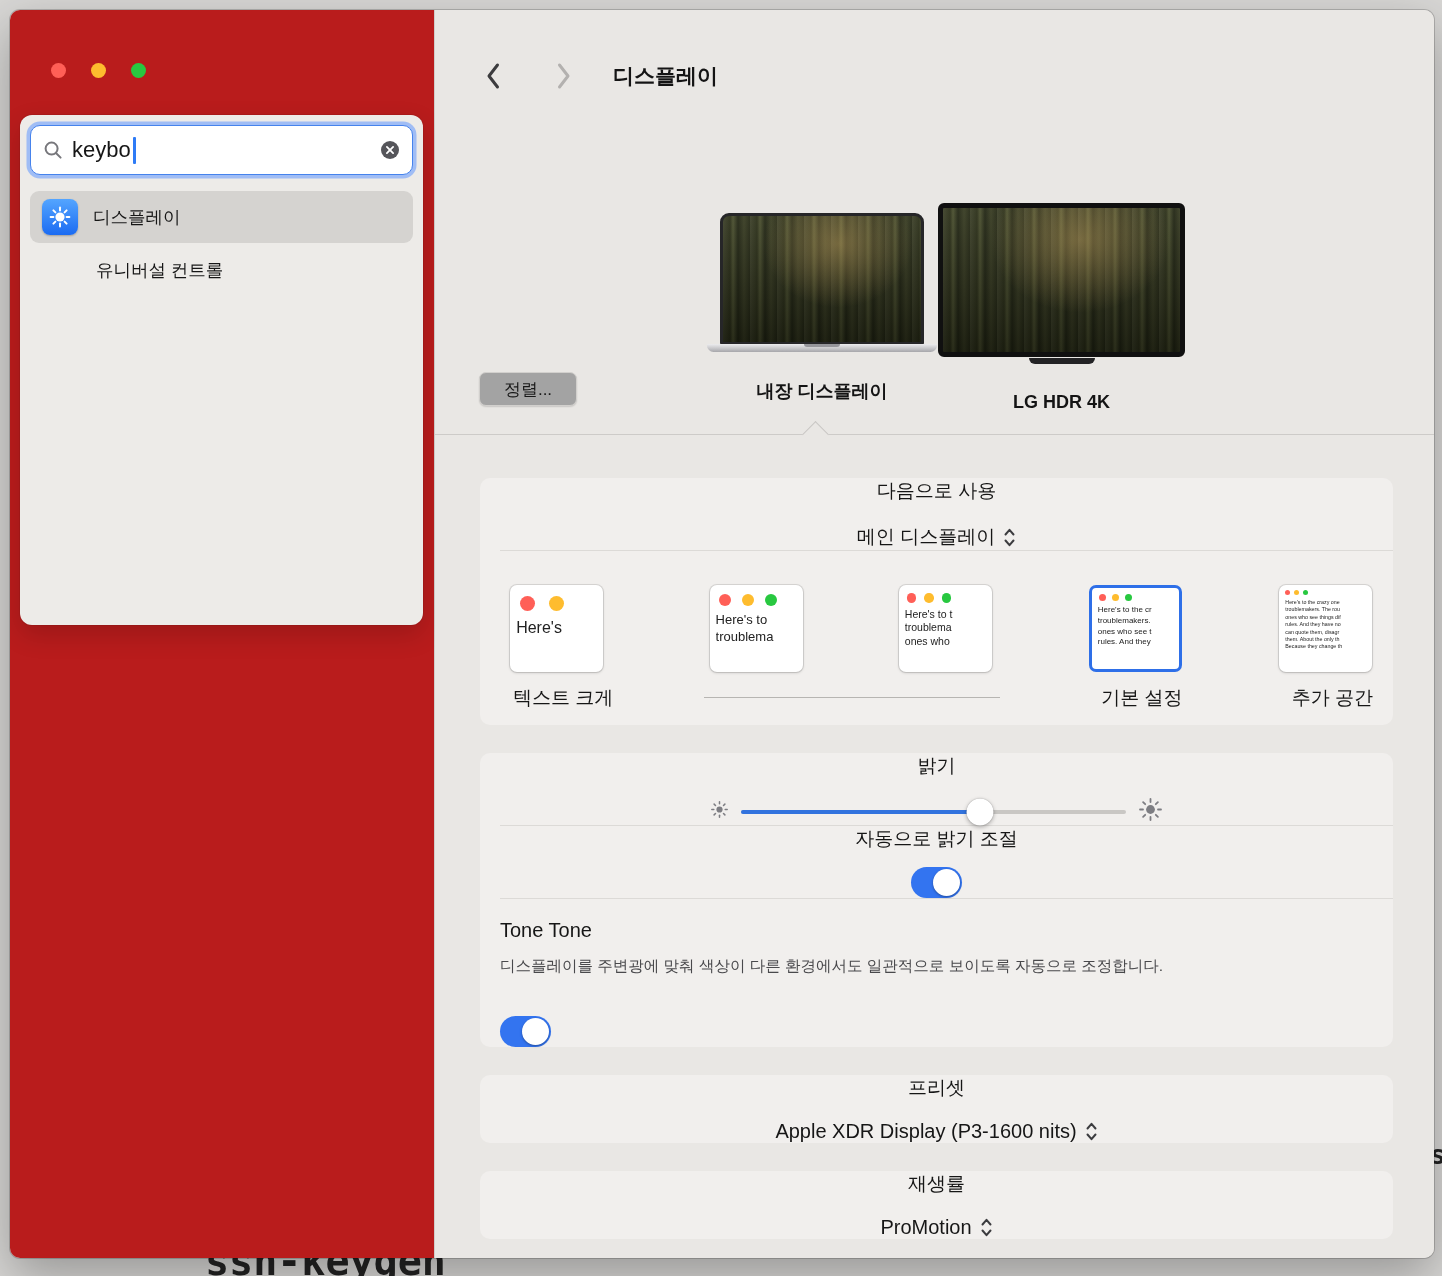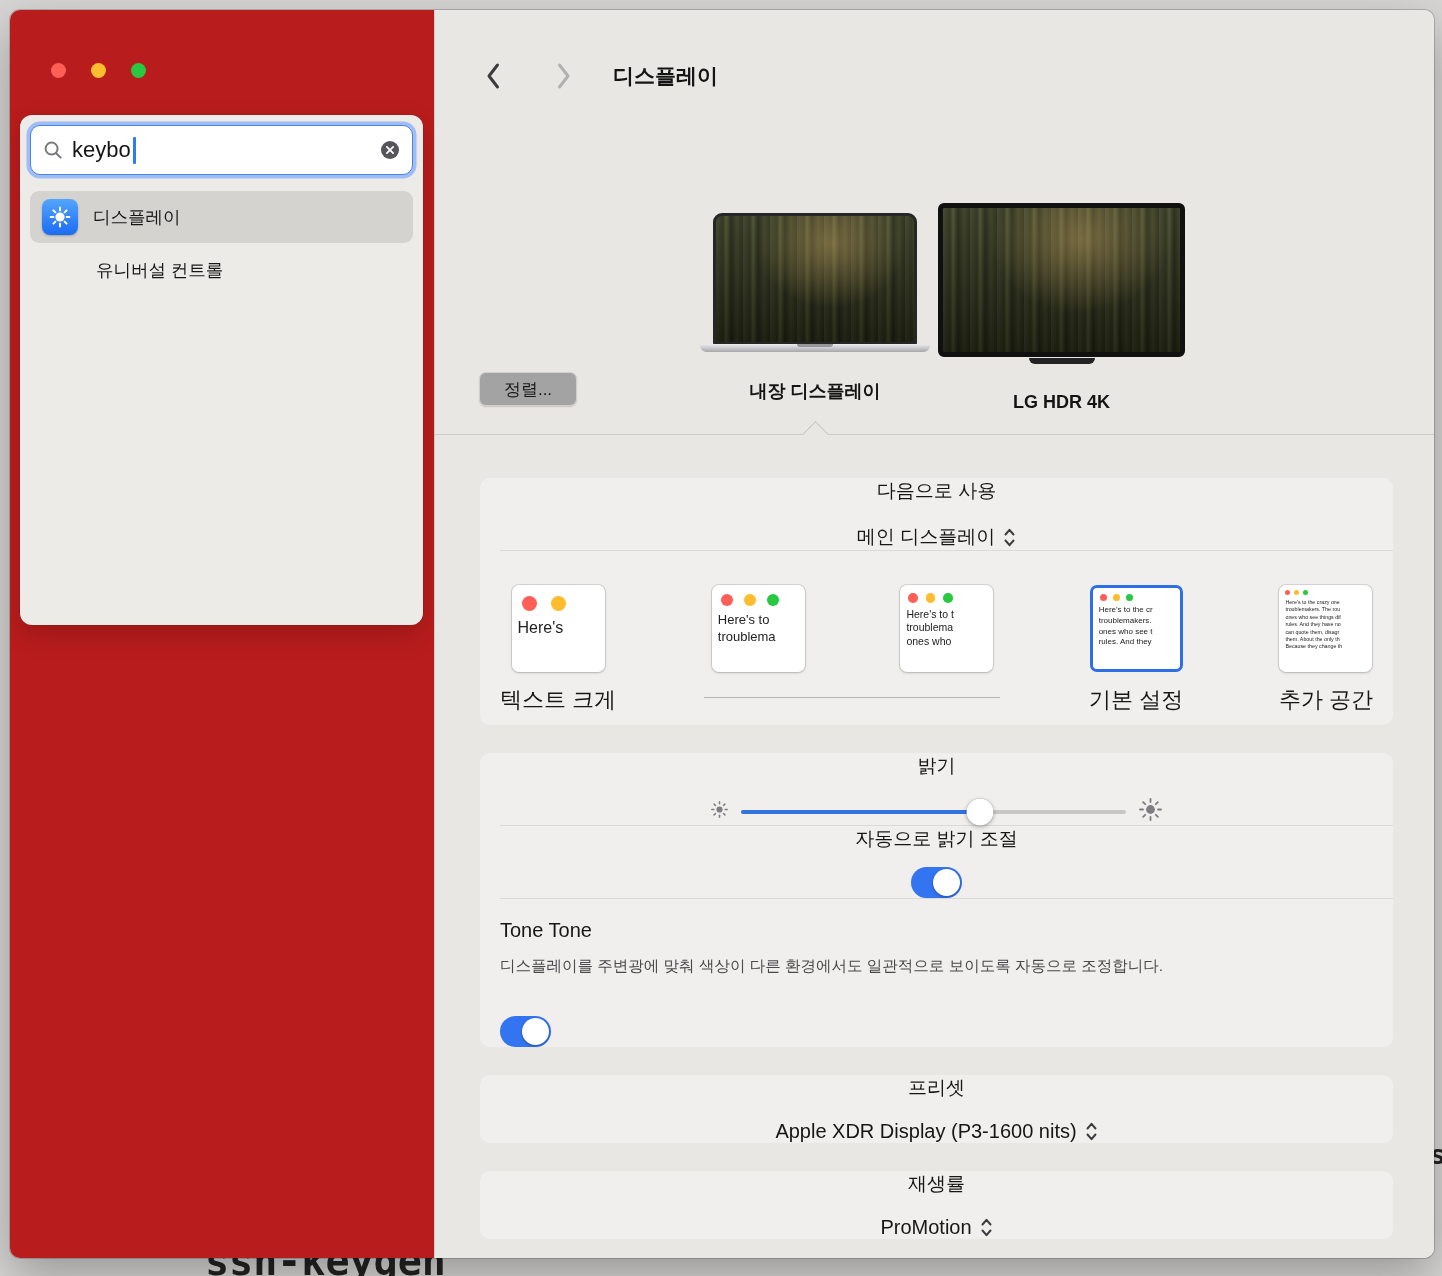--- a/index.html
+++ b/index.html
@@ -85,21 +85,21 @@
     background:#e9e7e4; transform:rotate(45deg);
     border-left:1px solid #c9c7c4; border-top:1px solid #c9c7c4; z-index:3;
   }
   .arrange {
     position:absolute; left:44px; top:362px; width:98px; height:34px;
     border:1px solid #d2d0cd; border-radius:7px; background:#a3a3a3;
     box-shadow:0 1px 1.5px rgba(0,0,0,.14); font-size:17px; font-weight:500;
     color:#181818; font-family:inherit; cursor:pointer;
   }
   .disp { position:absolute; cursor:pointer; }
-  .disp.builtin { left:265px; top:203px; width:230px; }
+  .disp.builtin { left:272px; top:203px; width:230px; }
   .disp.external { left:503px; top:193px; width:247px; }
   .laptop-screen {
     width:204px; height:132px; margin:0 auto;
     border:3px solid #262628; border-radius:9px 9px 2px 2px;
   }
   .laptop-base {
     width:230px; height:8px; margin:-1px auto 0; position:relative;
     background:linear-gradient(180deg,#ececee,#a7a7ab);
     border-radius:2px 2px 9px 9px;
   }
@@ -148,21 +148,21 @@
   .mini-dots { display:flex; align-items:center; }
   .mdot { border-radius:50%; flex:none; }
   .mdot.red{background:#ff5f57}.mdot.yellow{background:#febc2e}.mdot.green{background:#28c840}
   .mini-text { padding:1px 6px; color:#222; }
   .mini-text div { white-space:nowrap; overflow:hidden; }
   .scale-0 .mini-dots{padding:11px 10px 6px; gap:14px}.scale-0 .mdot{width:15px;height:15px}.scale-0 .mini-text{font-size:16px;line-height:1.3;font-weight:500}
   .scale-1 .mini-dots{padding:9px 9px 5px; gap:11px}.scale-1 .mdot{width:12px;height:12px}.scale-1 .mini-text{font-size:13px;line-height:1.3;font-weight:500}
   .scale-2 .mini-dots{padding:8px 8px 4px; gap:8px}.scale-2 .mdot{width:9.5px;height:9.5px}.scale-2 .mini-text{font-size:10.5px;line-height:1.3;font-weight:500}
   .scale-3 .mini-dots{padding:6px 7px 3px; gap:6px}.scale-3 .mdot{width:7px;height:7px}.scale-3 .mini-text{font-size:8px;line-height:1.35;font-weight:500}
   .scale-4 .mini-dots{padding:5px 6px 3px; gap:4px}.scale-4 .mdot{width:5px;height:5px}.scale-4 .mini-text{font-size:5.3px;line-height:1.4;font-weight:500}
-  .scale-label { margin-top:13px; height:22px; font-size:22px; color:#161616; }
+  .scale-label { margin-top:13px; height:22px; font-size:19px; color:#161616;margin-left:13px; }
   .scaling-line { position:absolute; left:24.5%; width:32.5%; bottom:27px; border-top:1px solid #b7b5b2; }
 
   
   .slider-group { display:flex; align-items:center; gap:13px; }
   .slider { position:relative; width:385px; height:4px; background:#c9c7c4; border-radius:2px; cursor:pointer; }
   .slider-fill { position:absolute; left:0; top:0; bottom:0; width:var(--pct,60%); background:#3273de; border-radius:2px; }
   .slider-thumb {
     position:absolute; top:50%; left:var(--pct,60%); transform:translate(-50%,-50%);
     width:27px; height:27px; border-radius:50%; background:#fff;
     box-shadow:0 0 1px rgba(0,0,0,.35), 0 1.5px 4px rgba(0,0,0,.30);

